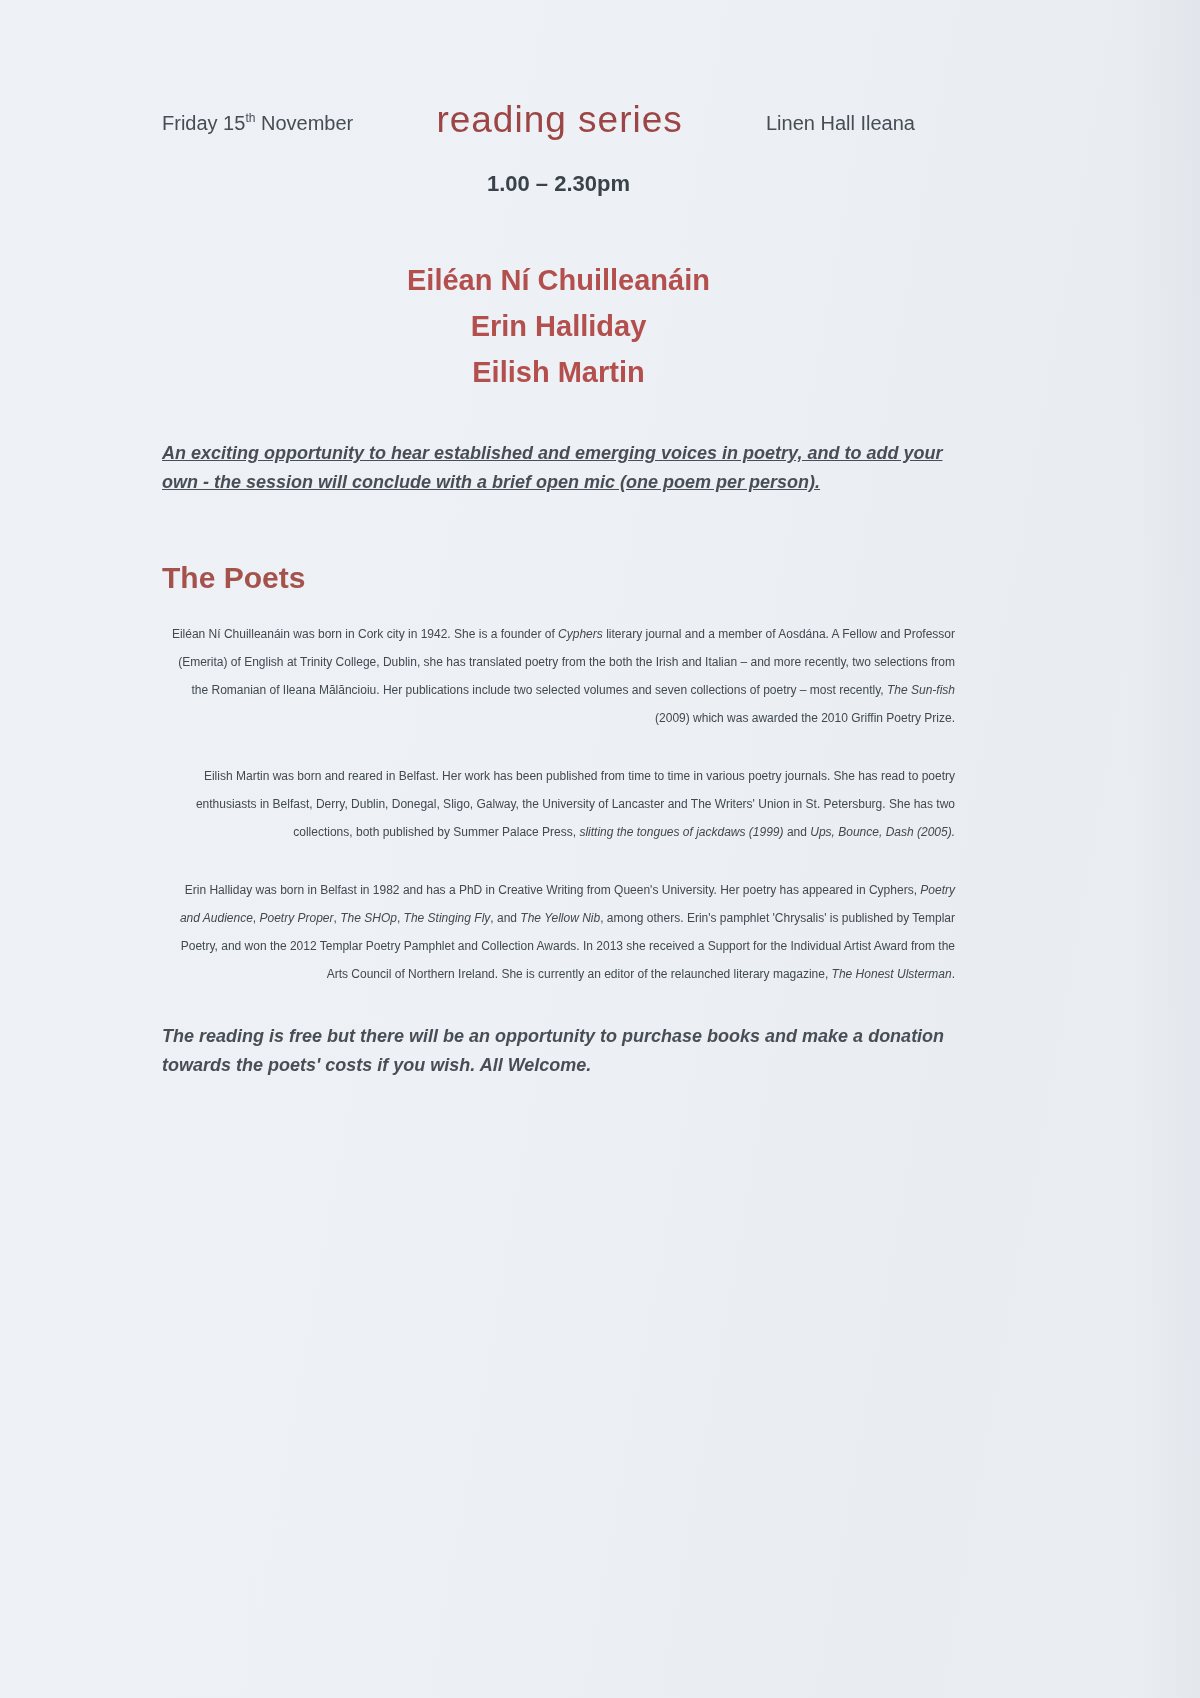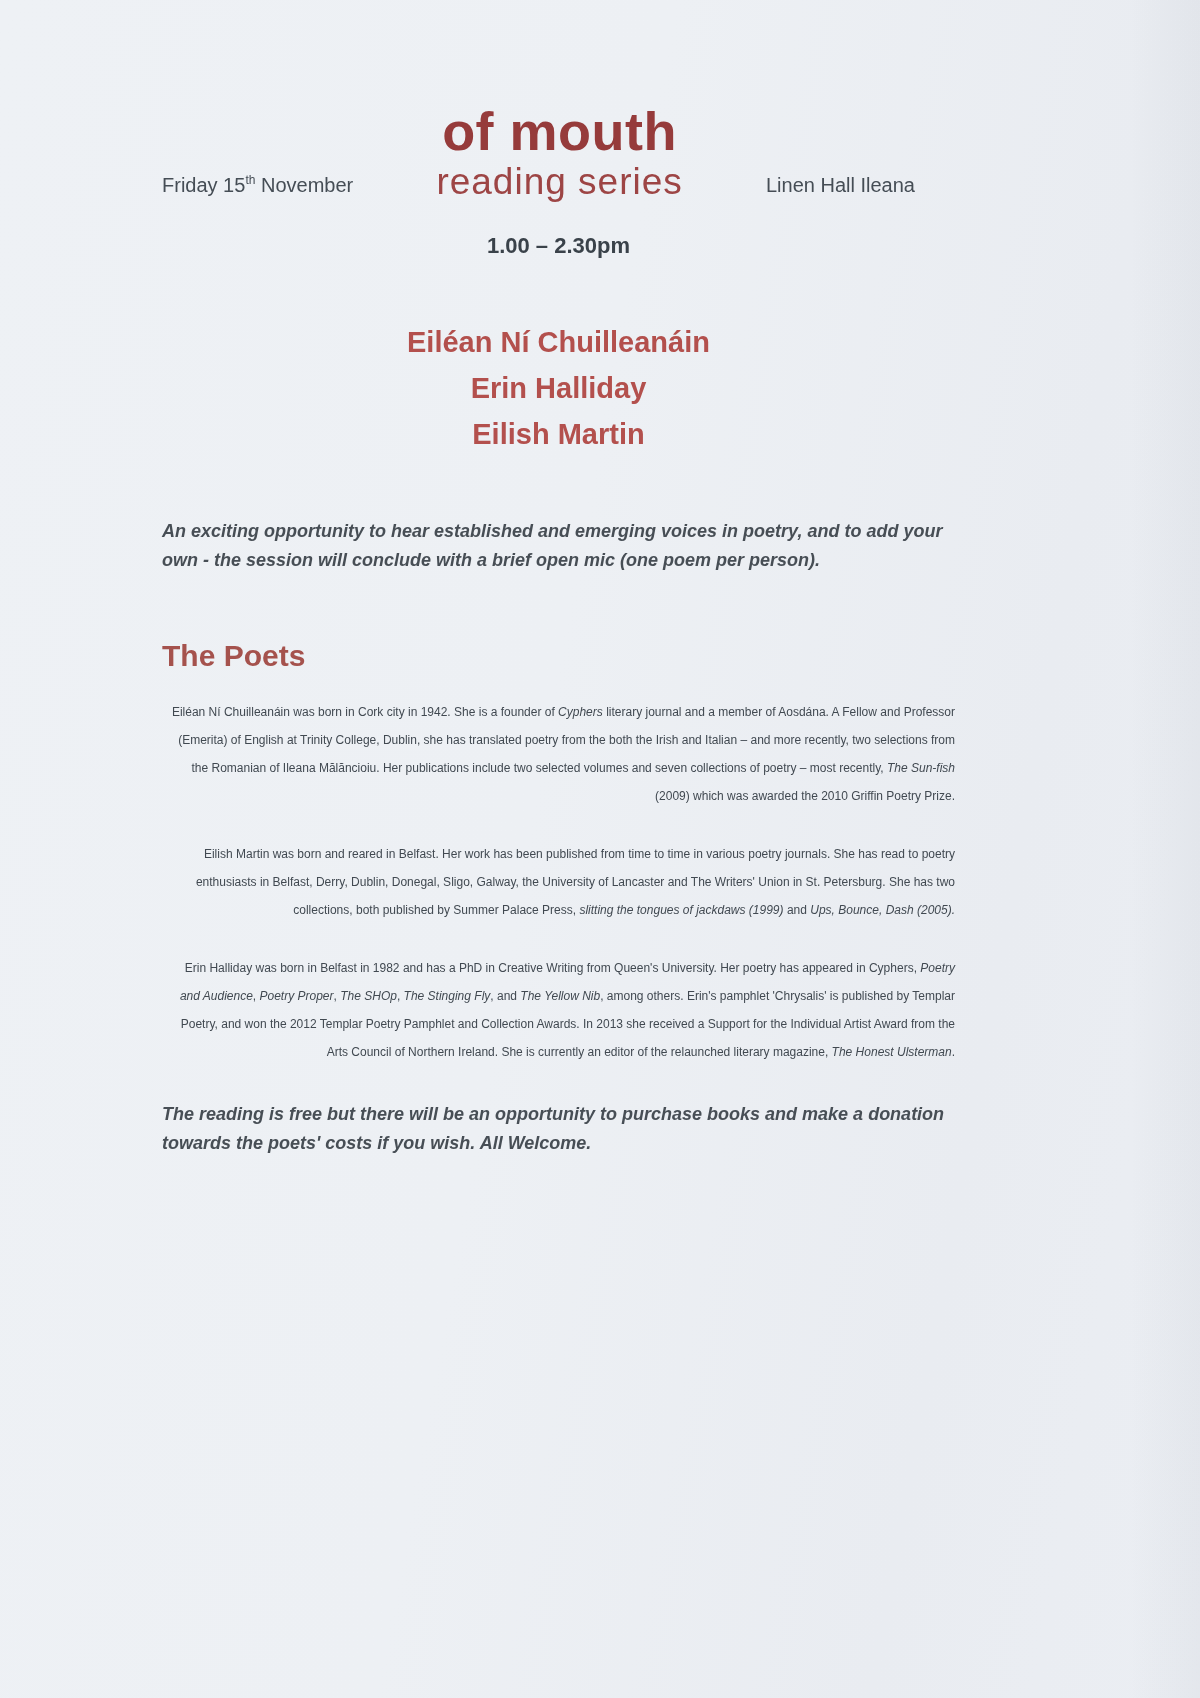--- a/index.html
+++ b/index.html
@@ -77,26 +77,27 @@
   }
   .poet-name {
     font-size: 29px;
     font-weight: bold;
     color: #b3504d;
     line-height: 46px;
   }
 
   
   .intro {
-    margin-top: 60px;
+    margin-top: 44px;
     font-size: 18px;
     font-weight: bold;
     font-style: italic;
     color: #474e55;
     line-height: 29px;
+    text-decoration: underline;
   }
 
   
   .section-heading {
     margin-top: 64px;
     font-size: 30px;
     font-weight: bold;
     color: #a5524d;
   }
   .bio {
@@ -129,21 +130,20 @@
 </head>
 <body>
 
 <div class="page">
   <div class="content">
 
     <header>
       <div class="masthead-row">
         <div class="event-date"><span>Friday 15</span><sup>th</sup><span> November</span></div>
         <div class="title-stack">
-          <div class="series-title">of mouth</div>
           <div class="series-subtitle">reading series</div>
         </div>
         <div class="venue">Linen Hall Ileana</div>
       </div>
       <div class="event-time">1.00 – 2.30pm</div>
     </header>
 
     <div class="poet-names">
       <div class="poet-name">Eiléan Ní Chuilleanáin</div>
       <div class="poet-name">Erin Halliday</div>

